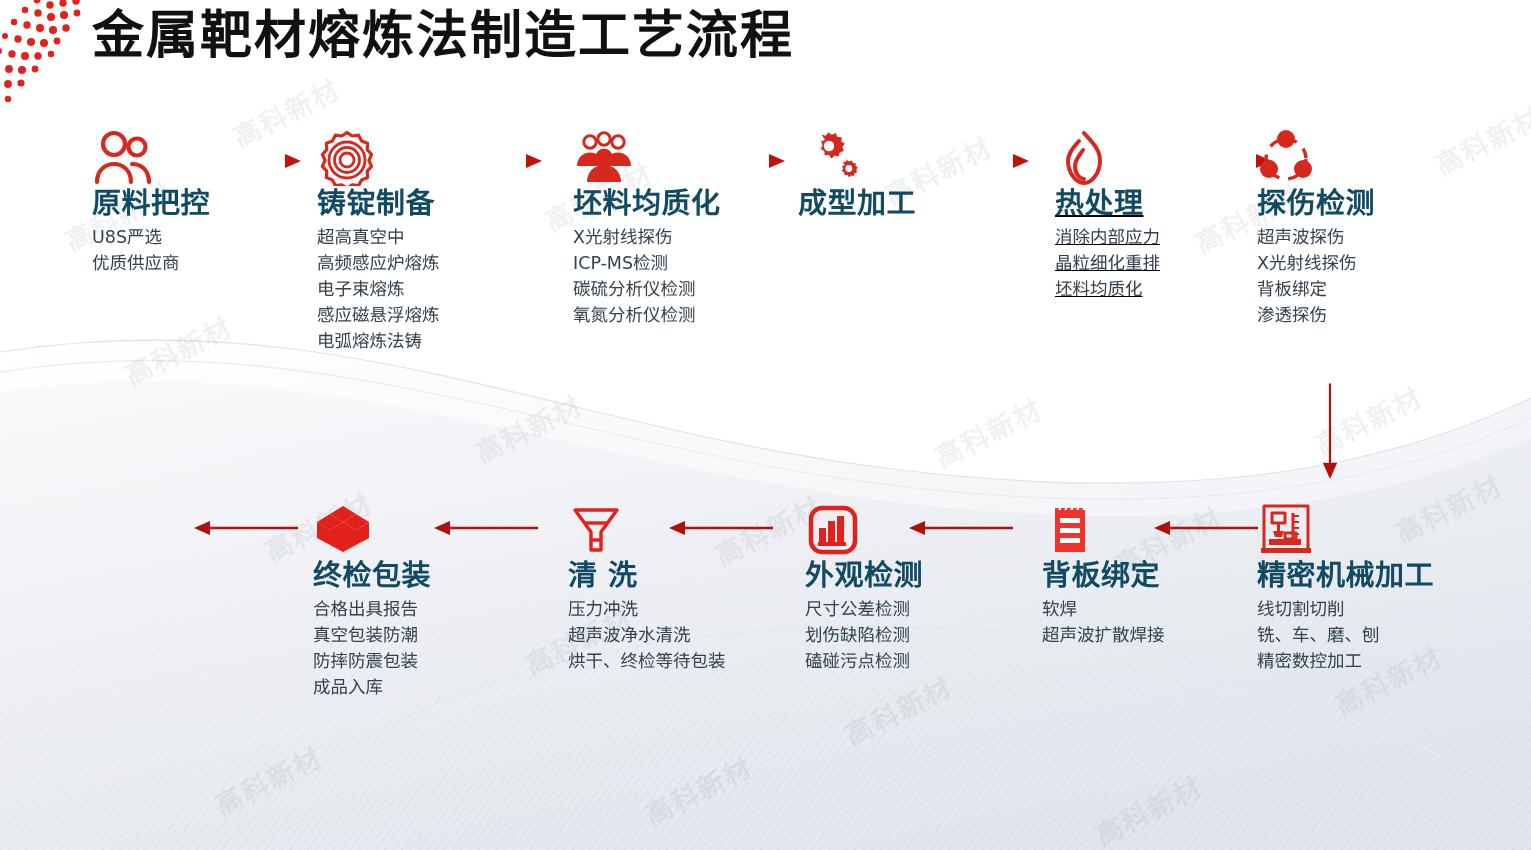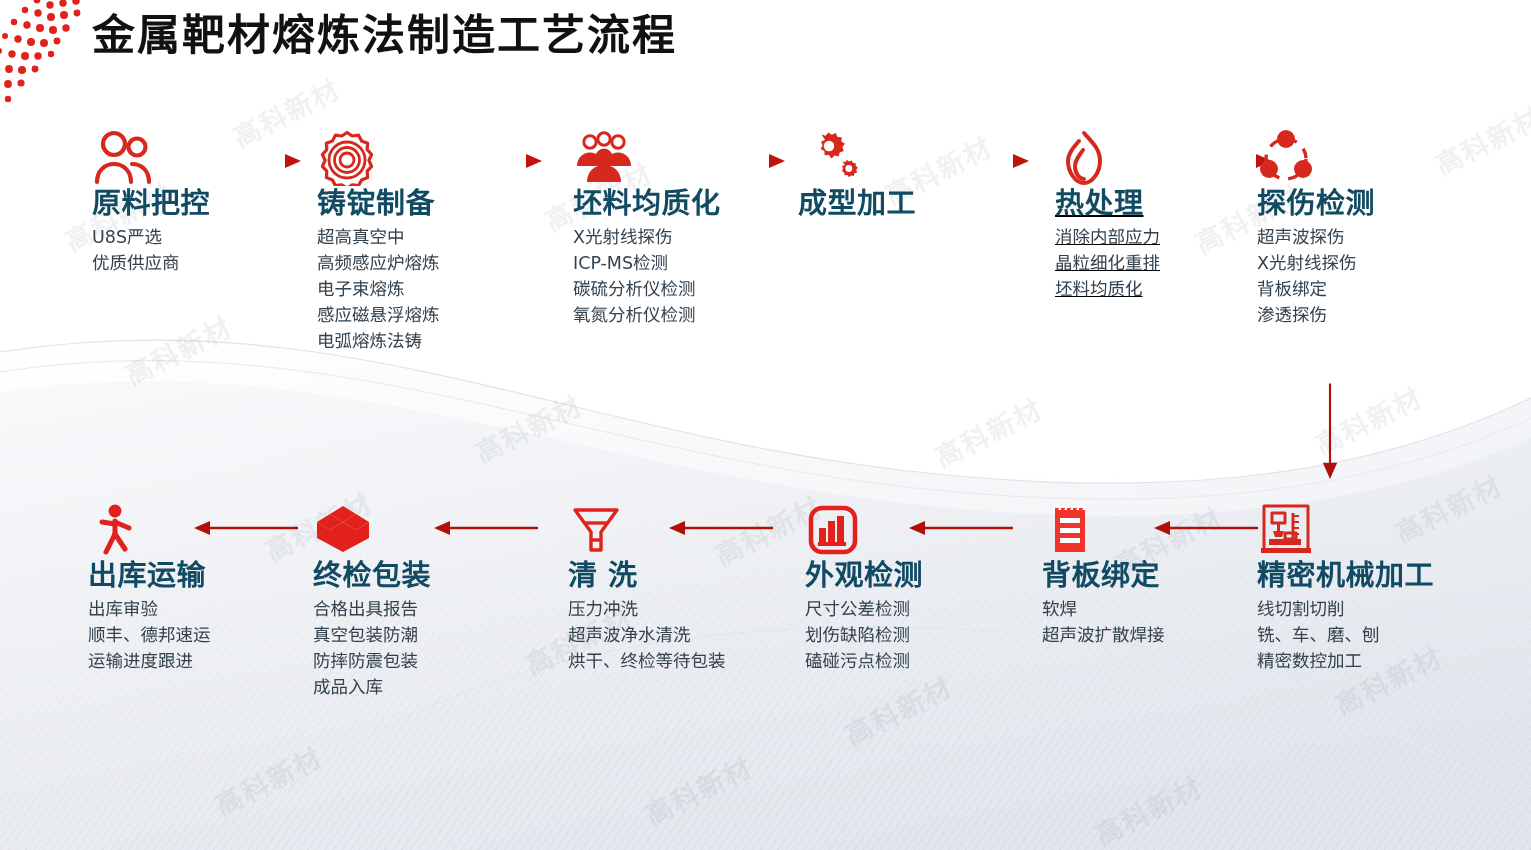--- a/index.html
+++ b/index.html
@@ -25,21 +25,21 @@
     pointer-events:none;
   }
 
   
   .dots{position:absolute;left:-8px;top:-14px;width:175px;height:135px;z-index:2;pointer-events:none;}
 
   
   .title{
     position:absolute;left:92px;top:4px;z-index:5;
     font-family:"DejaVu Sans","Liberation Sans",sans-serif;
-    font-size:43px;font-weight:700;color:#111111;
+    font-size:52px;font-weight:700;color:#111111;
     letter-spacing:2px;line-height:62px;white-space:nowrap;
   }
 
   
   .step{position:absolute;z-index:4;}
   .step .ic{height:58px;display:block;}
   .step .ic svg{display:block;}
   .step h3{
     margin:0;
     font-family:"DejaVu Sans","Liberation Sans",sans-serif;
@@ -425,34 +425,14 @@
     </span>
     <h3>终检包装</h3>
     <ul>
       <li>合格出具报告</li>
       <li>真空包装防潮</li>
       <li>防摔防震包装</li>
       <li>成品入库</li>
     </ul>
   </div>
 
-  <div class="step w-narrow" style="left:88px;top:502px;">
-    <span class="ic">
-      <svg width="54" height="56" viewBox="0 0 54 56">
-          <g fill="#e2211c" stroke="#e2211c" stroke-width="5" stroke-linecap="round" stroke-linejoin="round">
-        <circle cx="27" cy="9" r="6.5" stroke="none"></circle>
-        <path d="M27 19 L27 32" fill="none"></path>
-        <path d="M27 20 L41 26" fill="none"></path>
-        <path d="M27 22 L14 20" fill="none"></path>
-        <path d="M27 32 L18 50" fill="none"></path>
-        <path d="M27 32 L37 47" fill="none"></path>
-      </g>
-        </svg>
-    </span>
-    <h3>出库运输</h3>
-    <ul>
-      <li>出库审验</li>
-      <li>顺丰、德邦速运</li>
-      <li>运输进度跟进</li>
-    </ul>
-  </div>
 
 </div>
 
 </body></html>

